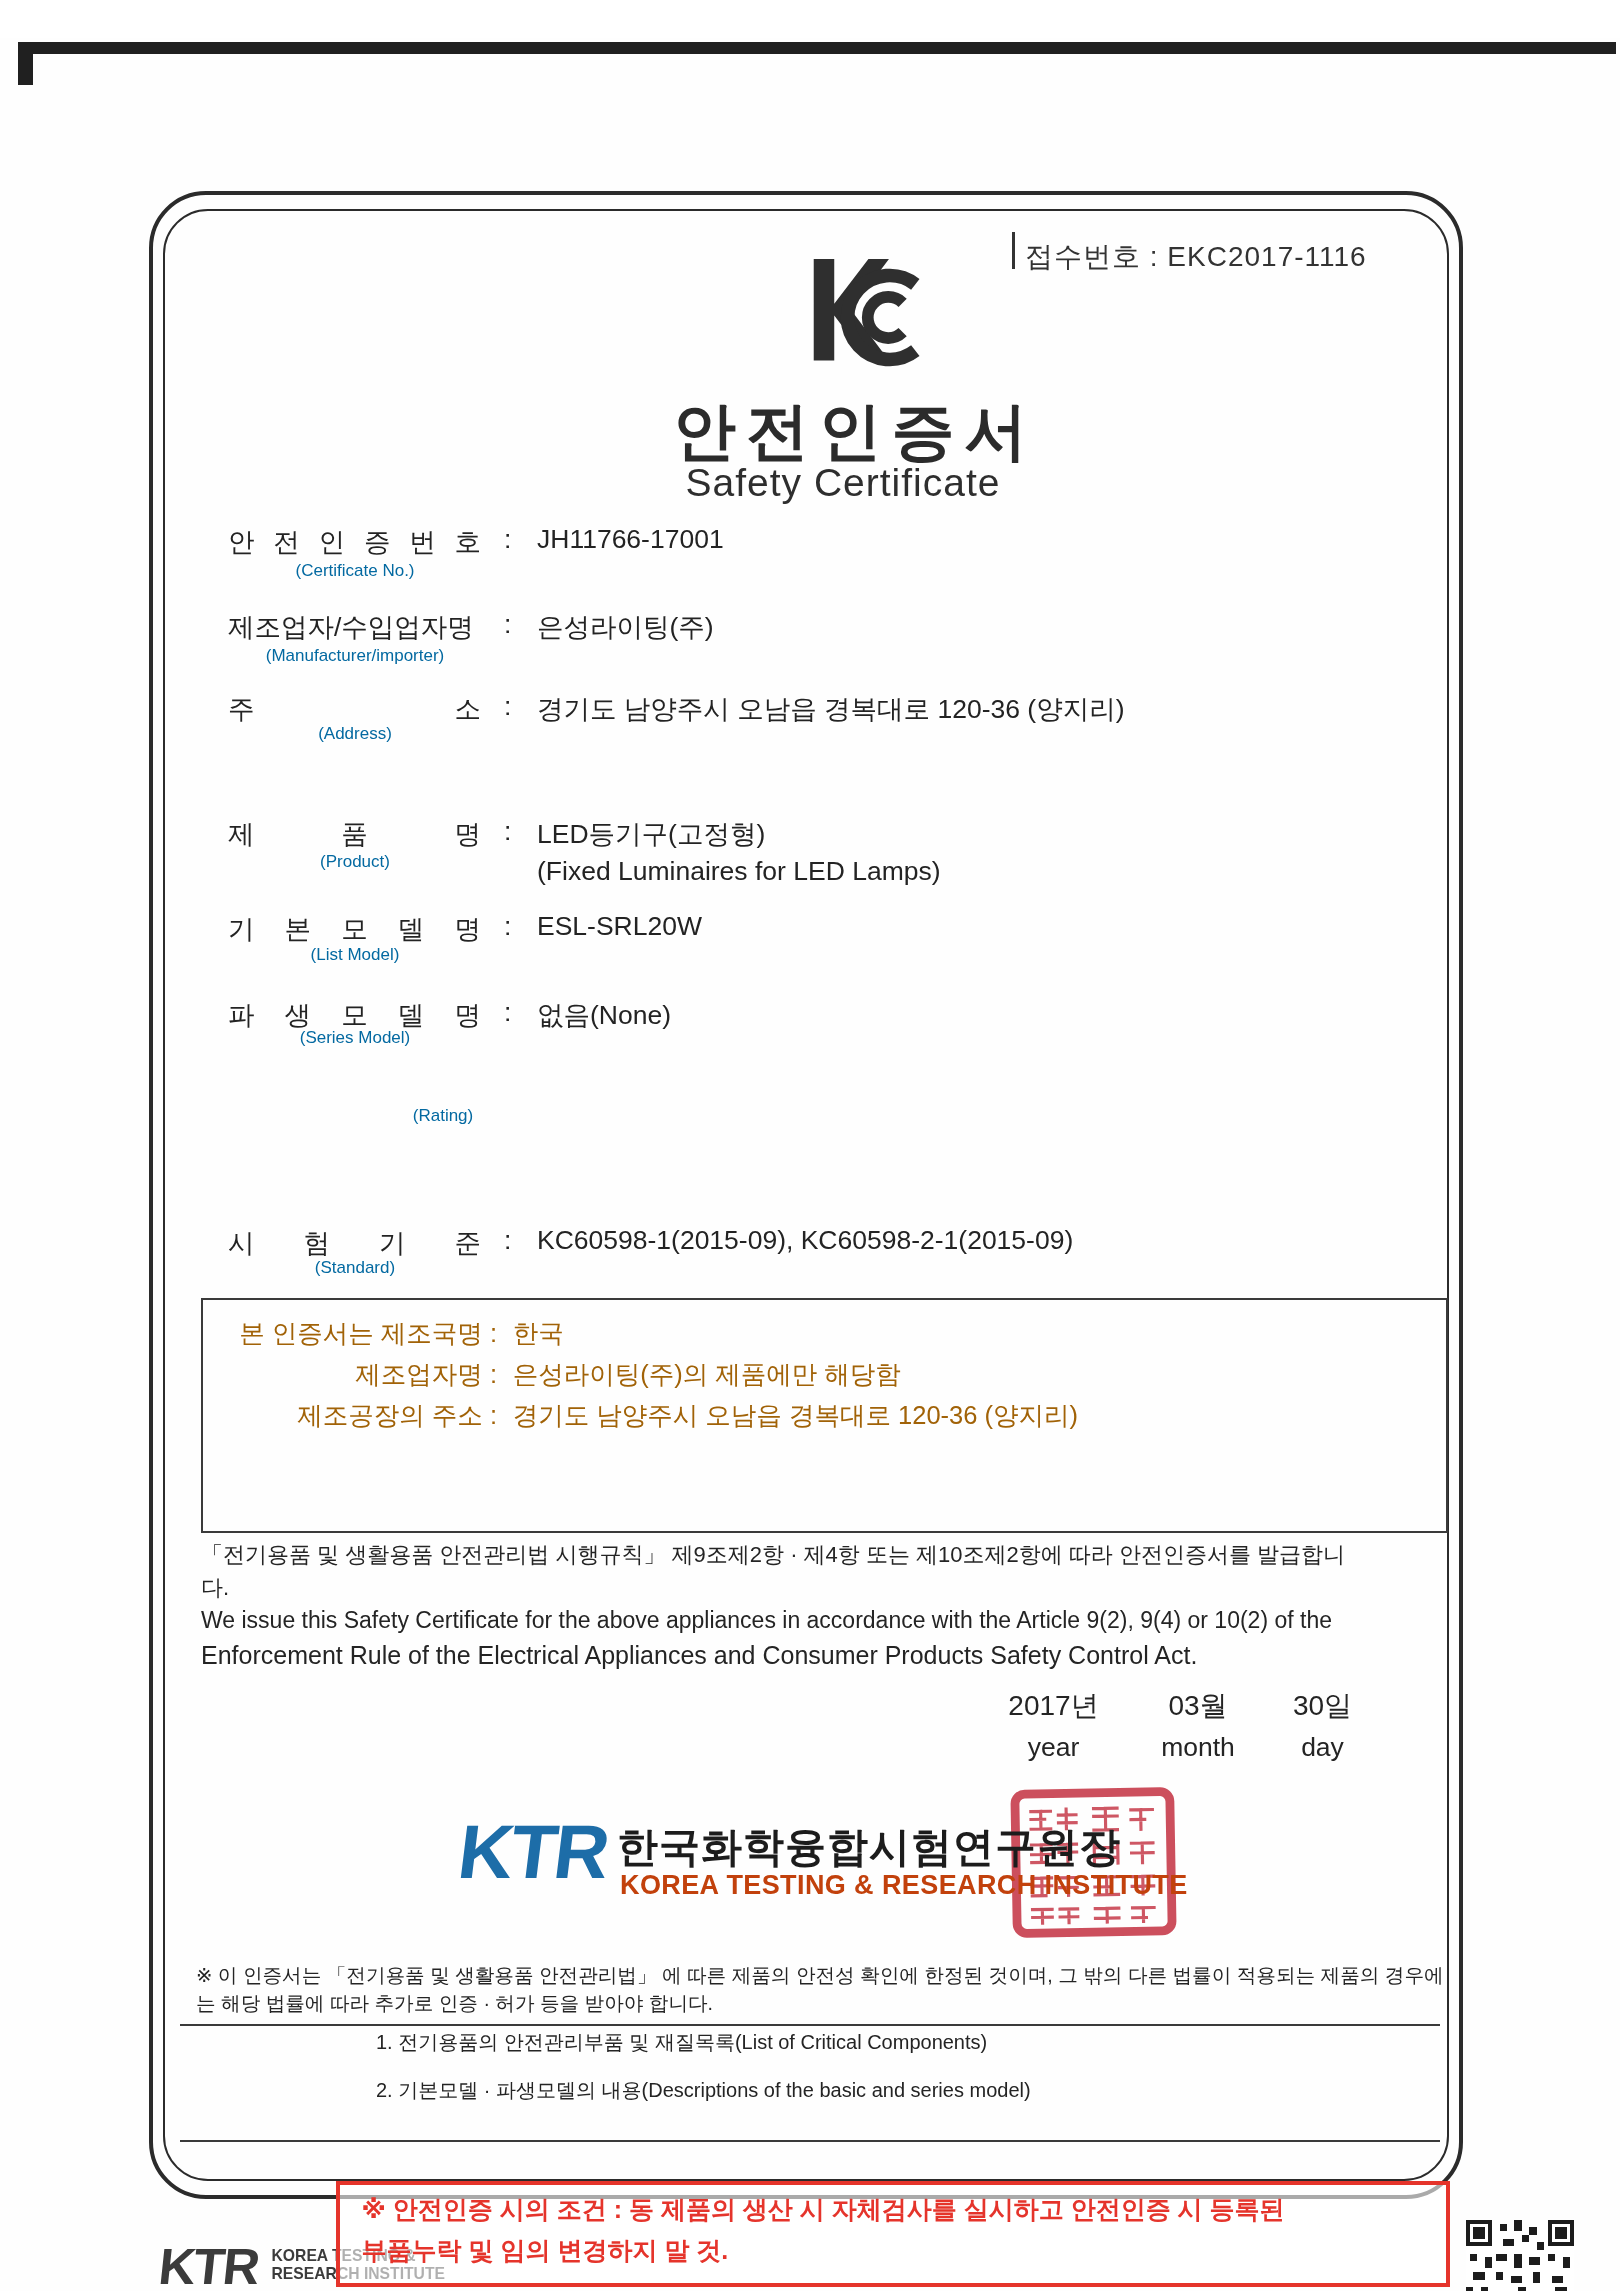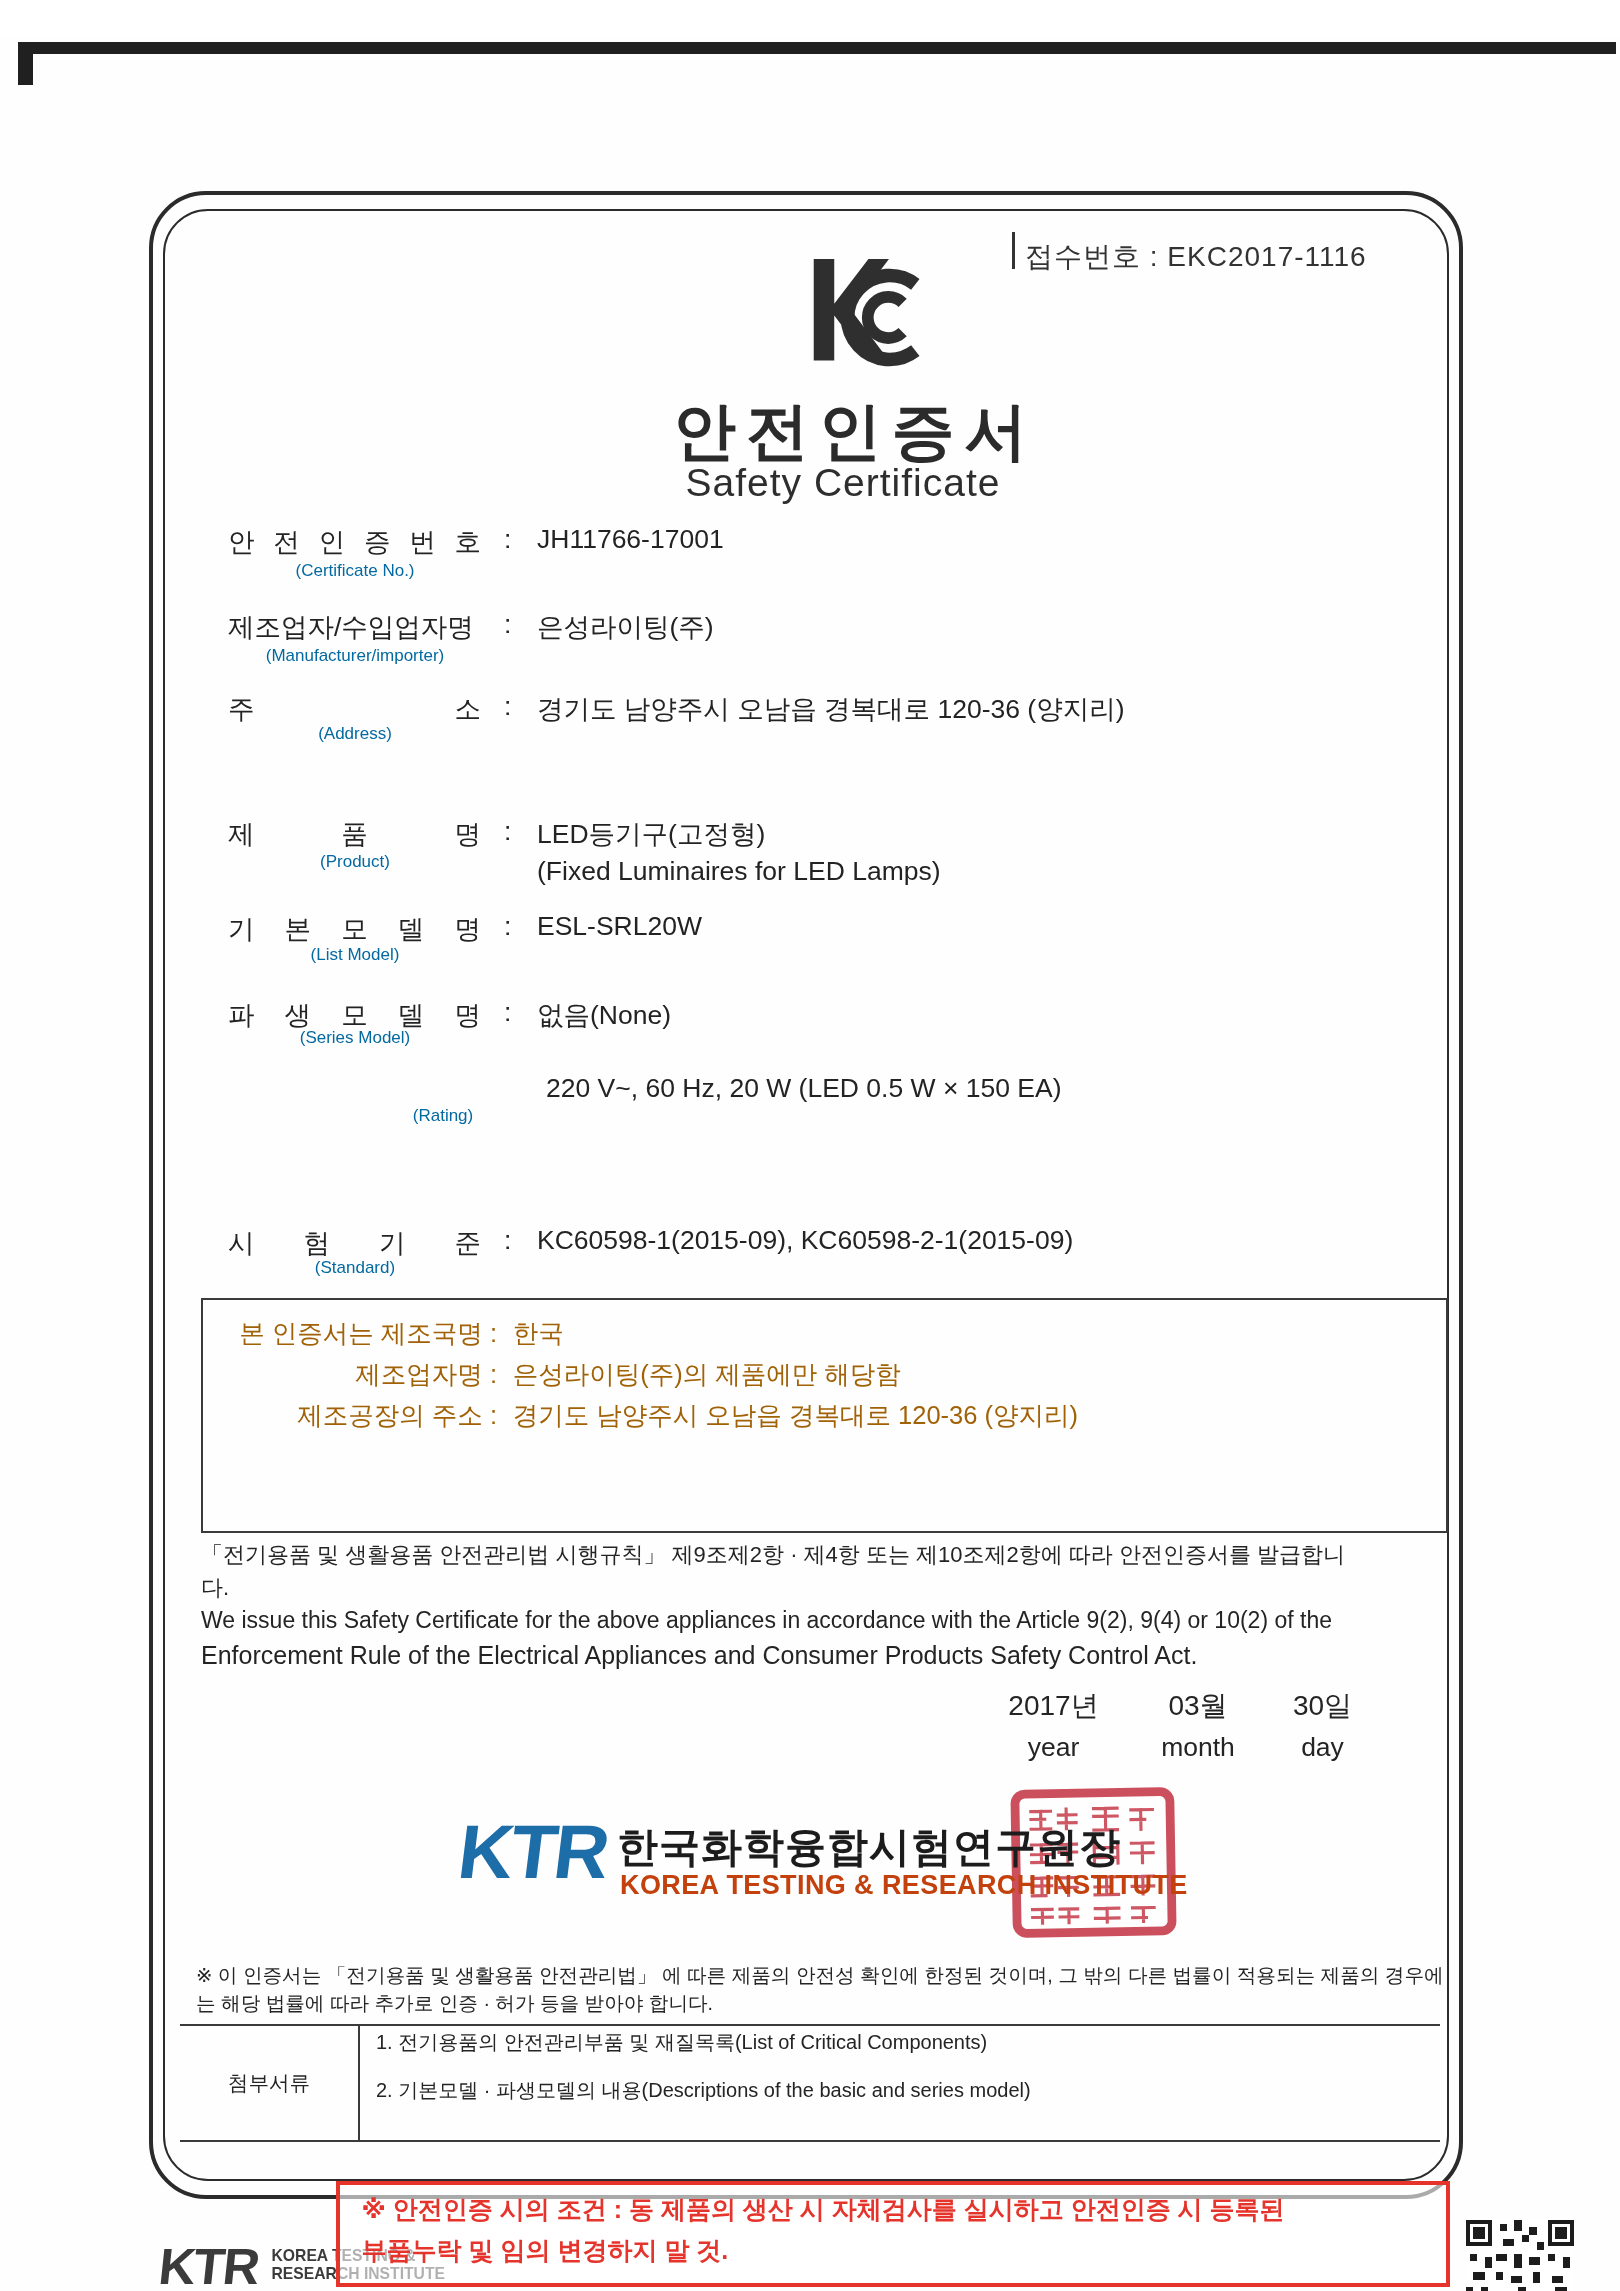--- a/index.html
+++ b/index.html
@@ -110,21 +110,20 @@
   <div class="en-label" style="top:907px">(List Model)</div>
   <div class="colon" style="top:873px">:</div>
   <div class="value" style="top:873px">ESL-SRL20W</div>
 
   <div class="kr-label" style="top:959px">파 생 모 델 명</div>
   <div class="en-label" style="top:990px">(Series Model)</div>
   <div class="colon" style="top:959px">:</div>
   <div class="value" style="top:959px">없음(None)</div>
 
   <div class="en-label" style="top:1068px;left:274px;width:338px">(Rating)</div>
-  <div class="value" style="top:1035px;left:546px">220 V~, 60 Hz, 20 W (LED 0.5 W × 150 EA)</div>
 
   <div class="kr-label" style="top:1187px">시 험 기 준</div>
   <div class="en-label" style="top:1220px">(Standard)</div>
   <div class="colon" style="top:1187px">:</div>
   <div class="value" style="top:1187px">KC60598-1(2015-09), KC60598-2-1(2015-09)</div>
 
   <div class="scope-box">
     <div class="scope-row" style="top:15.7px">
       <span class="scope-label">본 인증서는 제조국명 :</span>
       <span class="scope-value">한국</span>
@@ -181,21 +180,20 @@
       <path d="M22 124h20M32 124v14M22 132h20"></path>
       <path d="M50 124h18M50 132h18M59 124v14"></path>
       <path d="M86 124h24M98 124v14M86 134h24"></path>
       <path d="M124 124h22M124 134h14M135 124v14"></path>
     </g>
   </svg>
 
   <div class="note">※ 이 인증서는 「전기용품 및 생활용품 안전관리법」 에 따른 제품의 안전성 확인에 한정된 것이며, 그 밖의 다른 법률이 적용되는 제품의 경우에는 해당 법률에 따라 추가로 인증 · 허가 등을 받아야 합니다.</div>
 
   <div class="attach">
-    <div class="attach-left">첨부서류</div>
     <div class="attach-item" style="top:3px">1. 전기용품의 안전관리부품 및 재질목록(List of Critical Components)</div>
     <div class="attach-item" style="top:51px">2. 기본모델 · 파생모델의 내용(Descriptions of the basic and series model)</div>
   </div>
 
   <div class="warnbox">
     <div class="warnline" style="top:7.8px">※ 안전인증 시의 조건 : 동 제품의 생산 시 자체검사를 실시하고 안전인증 시 등록된</div>
     <div class="warnline" style="top:49px">부품누락 및 임의 변경하지 말 것.</div>
   </div>
 
   <div class="ktr-footer">

